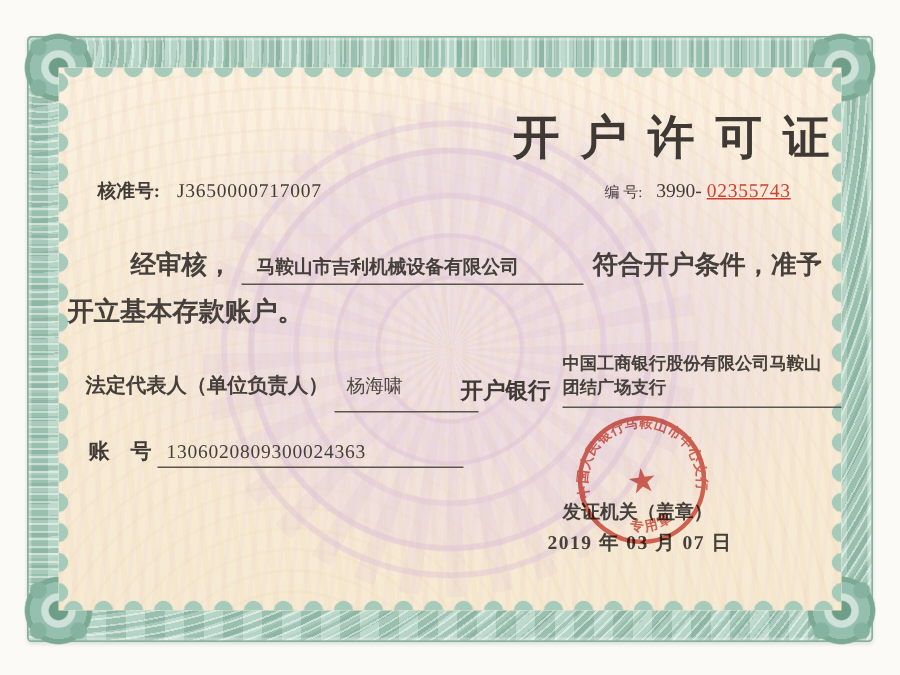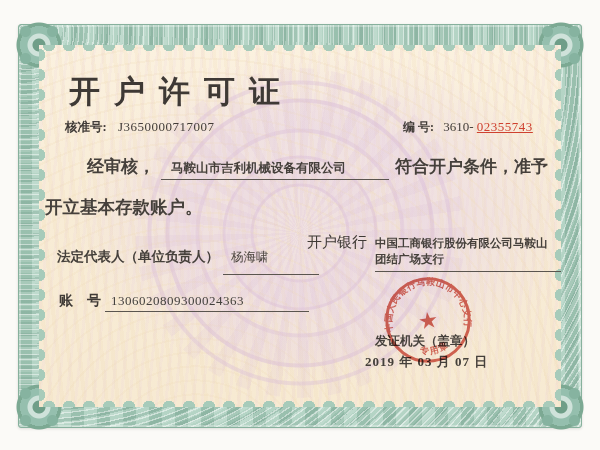--- a/index.html
+++ b/index.html
@@ -81,47 +81,47 @@
         rgba(220,192,221,0) 78px 100px, rgba(214,183,215,.42) 101px 104px,
         rgba(228,206,228,.25) 105px 130px, rgba(214,183,215,.50) 131px 134px,
         rgba(220,192,221,0) 135px 148px, rgba(214,183,215,.40) 149px 152px,
         rgba(220,192,221,0) 153px);
     opacity:.85;
   }
 
   
   .ink { color:#413c38; }
   .title {
-    position:absolute; top:26px; left:16px; width:100%;
-    text-align:left; text-indent:14px;
+    position:absolute; top:26px; left:6px; width:100%;
+    text-align:right; text-indent:14px;
     font-size:31px; font-weight:bold; letter-spacing:14px; color:#3e3935;
   }
   .row-ids { position:absolute; top:74px; left:0; width:100%; font-size:13px; }
   .approval { position:absolute; left:26px; top:0; }
   .approval .lbl { font-weight:bold; font-size:12.5px; }
   .approval .val { margin-left:8px; letter-spacing:.5px; }
   .serial { position:absolute; left:364px; top:0; }
-  .serial .lbl { font-weight:bold; font-size:12px; }
+  .serial .lbl { font-weight:normal; font-size:10px; }
   .serial .pre { margin-left:6px; }
   .serial .red { color:#cf4130; letter-spacing:.5px;text-decoration:underline; }
 
-  .body1 { position:absolute; top:110px; left:48px; width:470px; font-size:17px; font-weight:bold; color:#45403b; }
+  .body1 { position:absolute; top:120px; left:48px; width:470px; font-size:17px; font-weight:bold; color:#45403b; }
   .fill-company {
     display:inline-block; width:228px; font-size:12.5px; font-weight:bold;
     border-bottom:1.5px solid #5a554f; padding:0 0 2px 10px; margin:0 6px;
     vertical-align:baseline; white-space:nowrap;
   }
   .body2 { position:absolute; top:150px; left:6px; font-size:17.5px; font-weight:bold; color:#45403b; }
 
   .rep { position:absolute; top:203px; left:18px; font-size:13.5px; font-weight:bold; color:#45403b; }
   .fill-name {
     display:inline-block; width:96px; font-size:12.5px; font-weight:normal; color:#4c463f;
     border-bottom:1.5px solid #5a554f; padding:0 0 8px 8px; margin-left:4px;
   }
-  .bank-label { position:absolute; top:188px; left:268px; font-size:15px; font-weight:normal; color:#3f3a36; }
+  .bank-label { position:absolute; top:206px; left:268px; font-size:15px; font-weight:bold; color:#3f3a36; }
   .bank-name {
     position:absolute; top:190px; left:336px; width:198px;
     font-size:11.5px; line-height:16px; font-weight:bold; color:#45403b;
     border-bottom:1.5px solid #5a554f; padding-bottom:4px;
   }
   .acct { position:absolute; top:247px; left:20px; font-size:14px; font-weight:bold; color:#3f3a36; }
   .fill-acct {
     display:inline-block; width:204px; font-size:13px; font-weight:normal; color:#43413d;
     border-bottom:1.5px solid #5a554f; padding:0 0 2px 6px; margin-left:4px; letter-spacing:.5px;
   }
@@ -154,21 +154,21 @@
 
       <div class="title">开户许可证</div>
 
       <div class="row-ids ink">
         <div class="approval">
           <span class="lbl">核准号:</span>
           <span class="val">J3650000717007</span>
         </div>
         <div class="serial">
           <span class="lbl">编 号:</span>
-          <span class="pre">3610-</span>
+          <span class="pre">3990-</span>
           <span class="red">02355743</span>
         </div>
       </div>
 
       <div class="body1">
         <span>经审核，</span><span class="fill-company">马鞍山市吉利机械设备有限公司</span><span>符合开户条件，准予</span>
       </div>
       <div class="body2">开立基本存款账户。</div>
 
       <div class="rep">

